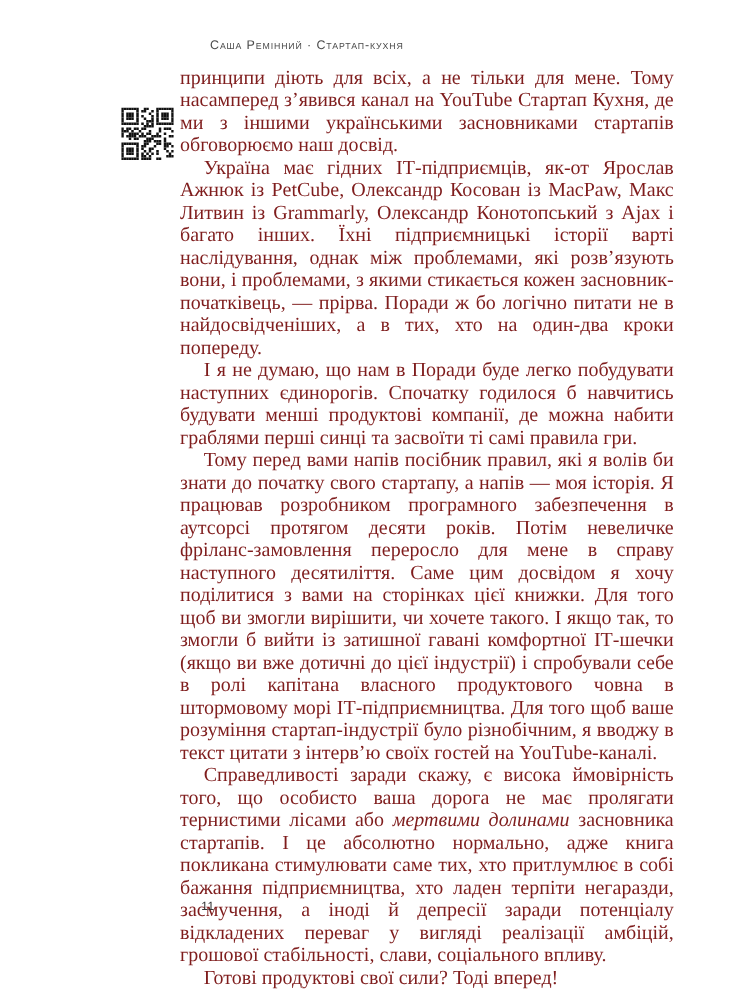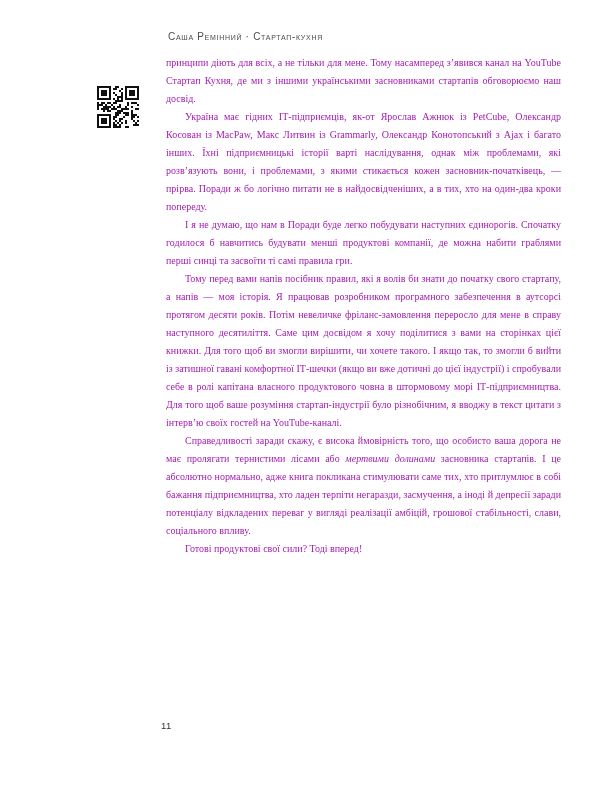--- a/index.html
+++ b/index.html
@@ -26,26 +26,26 @@
   .qr {
     position: absolute;
     left: 97px;
     top: 86px;
     width: 42px;
     height: 42px;
     line-height: 0;
   }
   .body-text {
     position: absolute;
-    left: 166px;
+    left: 144px;
     top: 54px;
     width: 395px;
-    font-size: 10px;
+    font-size: 16px;
     line-height: 18px;
-    color: #a21caf;
+    color: #7f1d1d;
     text-align: justify;
     hyphens: auto;
     -webkit-hyphens: auto;
   }
   .para { margin: 0; text-indent: 19px; }
   .para.first { text-indent: 0; }
   .para em { font-style: italic; }
   .folio {
     position: absolute;
     left: 161px;

